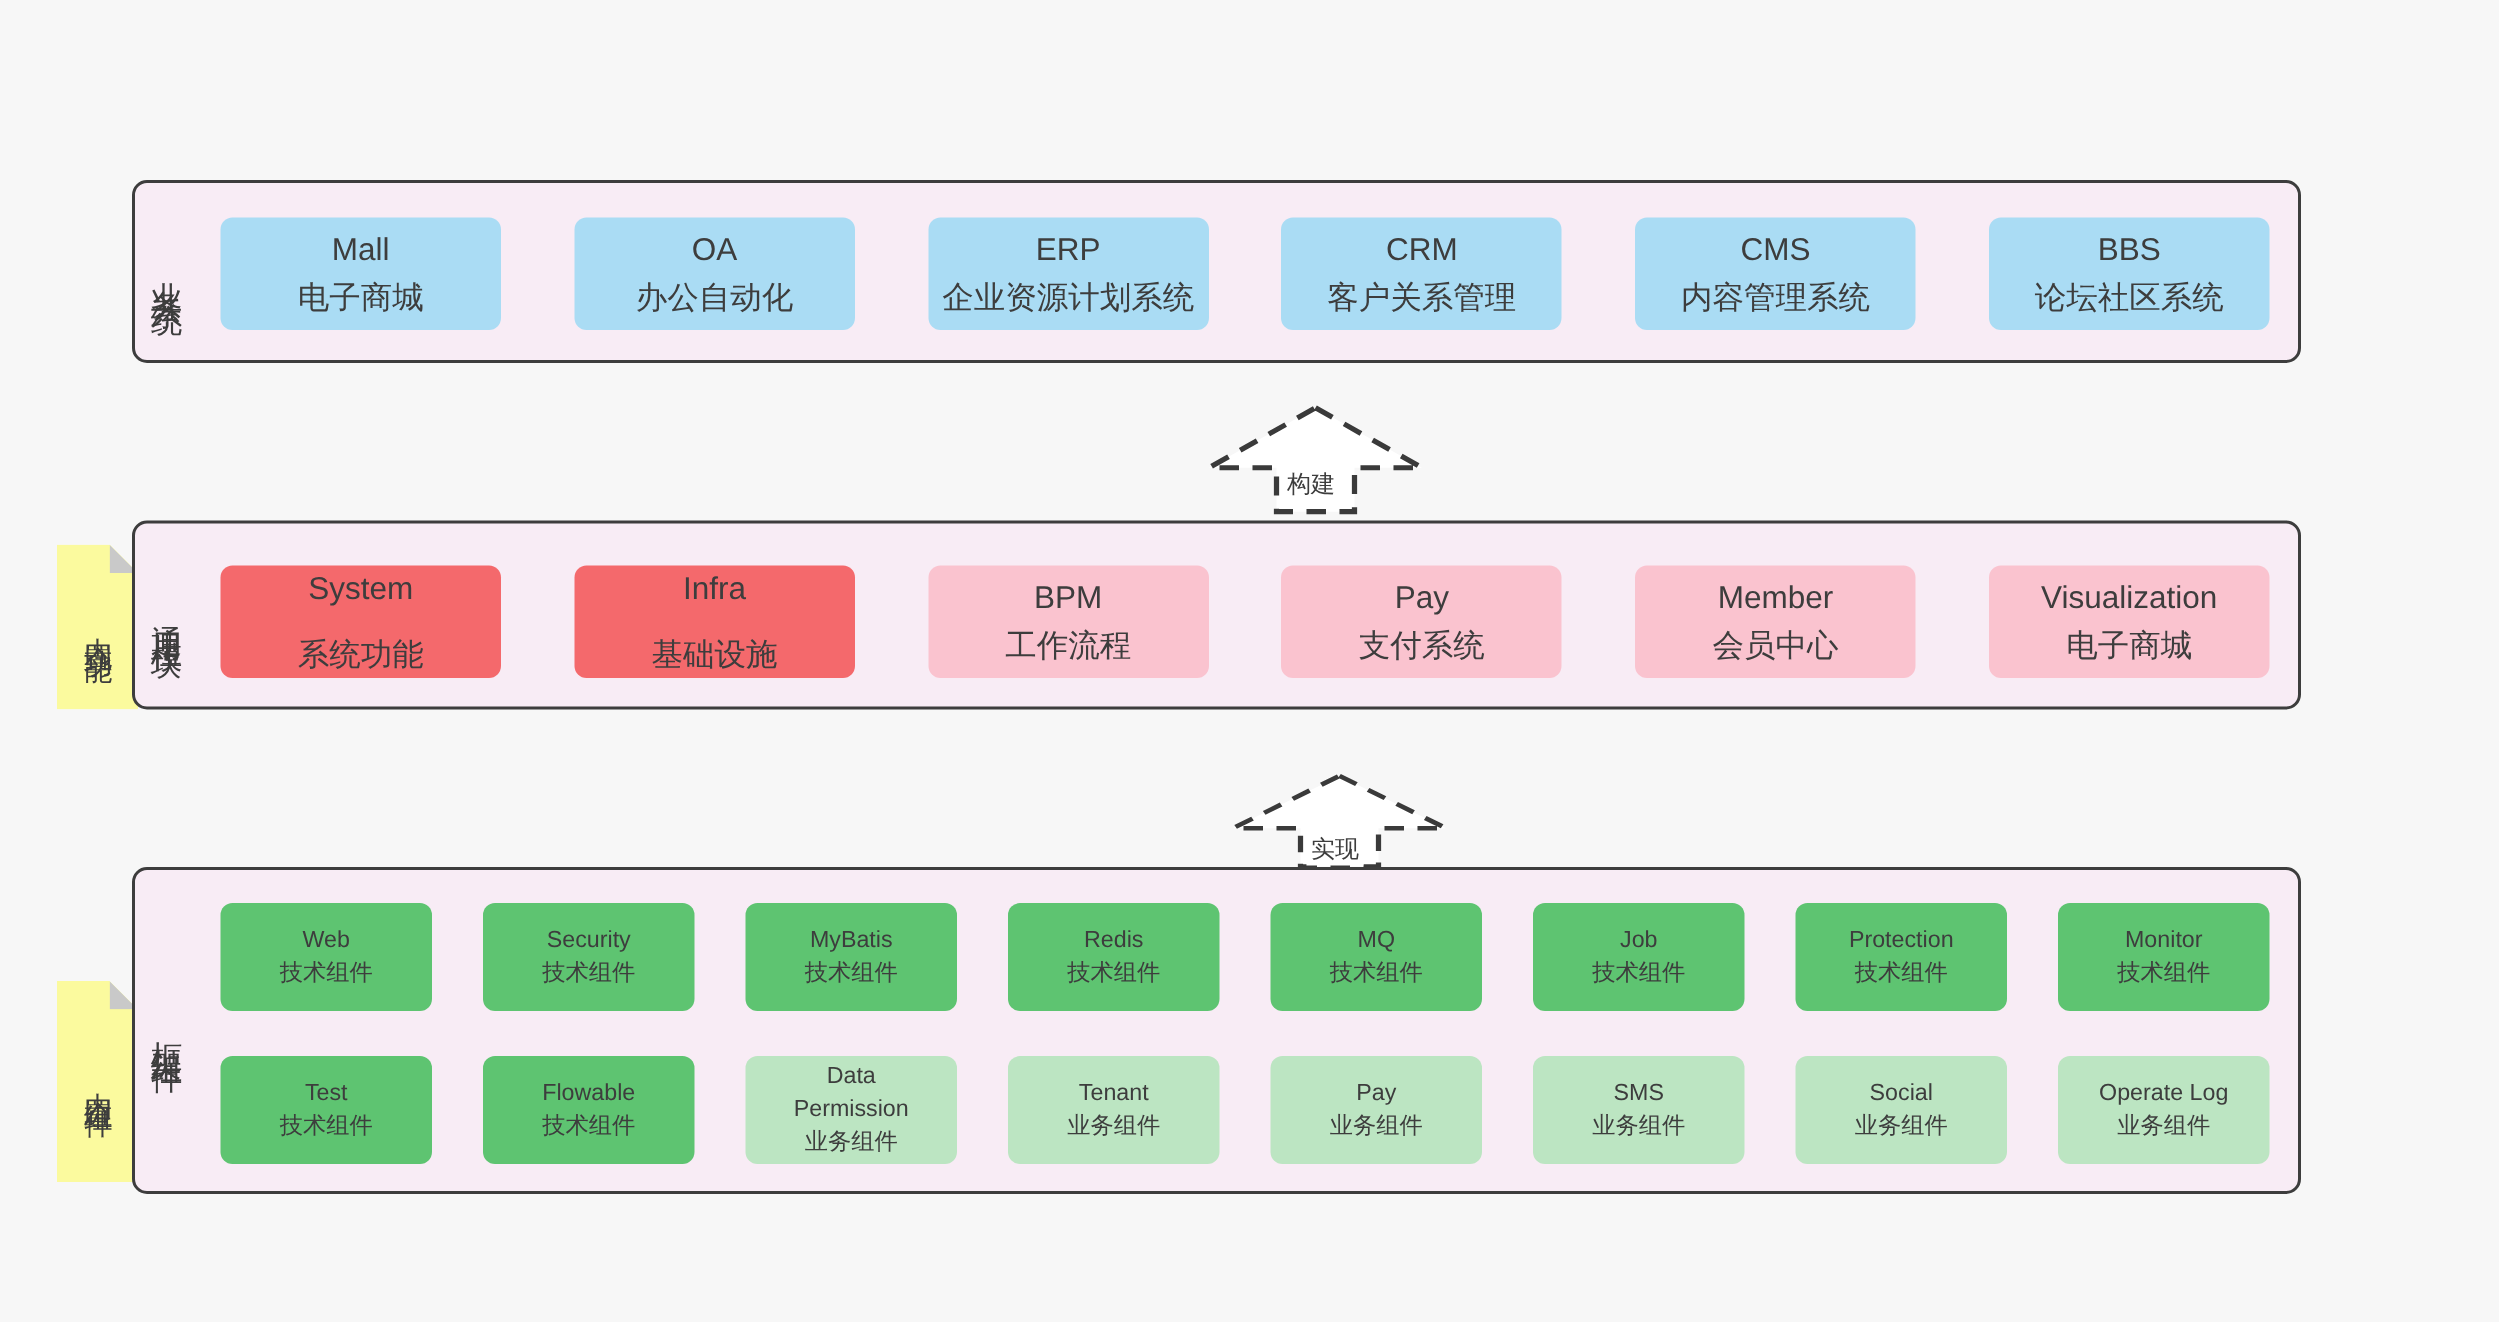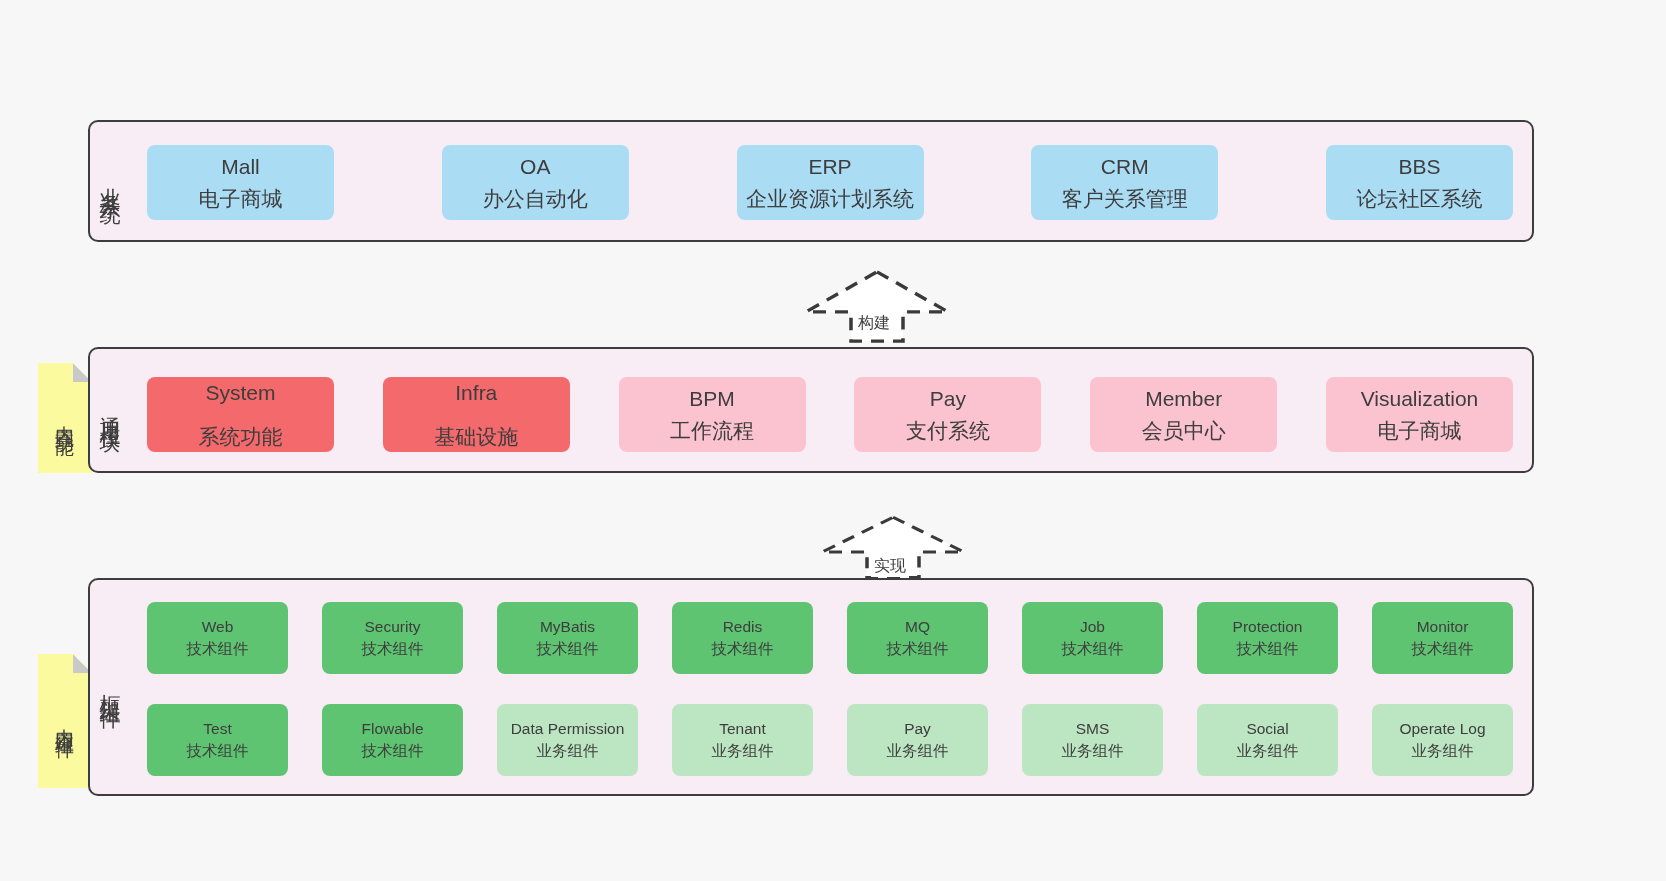--- a/index.html
+++ b/index.html
@@ -30,21 +30,21 @@
   #panel-business .row{top:23px;}
   #panel-modules .row{top:28px;}
   #panel-framework .row-1{top:22px;}
   #panel-framework .row-2{top:124px;gap:18px;}
 
   .box{
     width:187px;height:75px;border-radius:8px;box-sizing:border-box;
     display:flex;flex-direction:column;align-items:center;justify-content:center;
     text-align:center;font-size:21px;line-height:1.5;padding:0 8px;
   }
-  #panel-framework .box{width:141px;height:72px;font-size:15.5px;line-height:1.42;padding:0 8px;}
+  #panel-framework .box{width:141px;height:72px;font-size:15.5px;line-height:1.42;padding:0 19px;}
   .blue{background:var(--blue,#aadcf4);}
   .red{background:var(--red,#f4696c);gap:12px;}
   .pink{background:var(--pink,#fac3cf);}
   .green{background:var(--green,#5ec471);}
   .lightgreen{background:var(--lightgreen,#bce5c2);}
 
   .sticky{
     position:absolute;left:38px;width:54px;
     background:var(--yellow,#fbfa9e);
     clip-path:polygon(0 0,calc(100% - 19px) 0,100% 19px,100% 100%,0 100%);
@@ -98,20 +98,24 @@
     </div>
     <div class="box blue">
       <span>ERP</span>
       <span>企业资源计划系统</span>
     </div>
     <div class="box blue">
       <span>CRM</span>
       <span>客户关系管理</span>
     </div>
     <div class="box blue">
+      <span>CMS</span>
+      <span>内容管理系统</span>
+    </div>
+    <div class="box blue">
       <span>BBS</span>
       <span>论坛社区系统</span>
     </div>
   </div>
 </div>
 
 <div class="arrow" id="arrow-build">
   <svg viewBox="0 0 150 80" preserveAspectRatio="none">
     <path d="M75 5 L146 46 L101 46 L101 76 L49 76 L49 46 L4 46 Z" fill="#ffffff" stroke="#3a3a3a" stroke-width="3.5" stroke-dasharray="13 9"></path>
   </svg>

